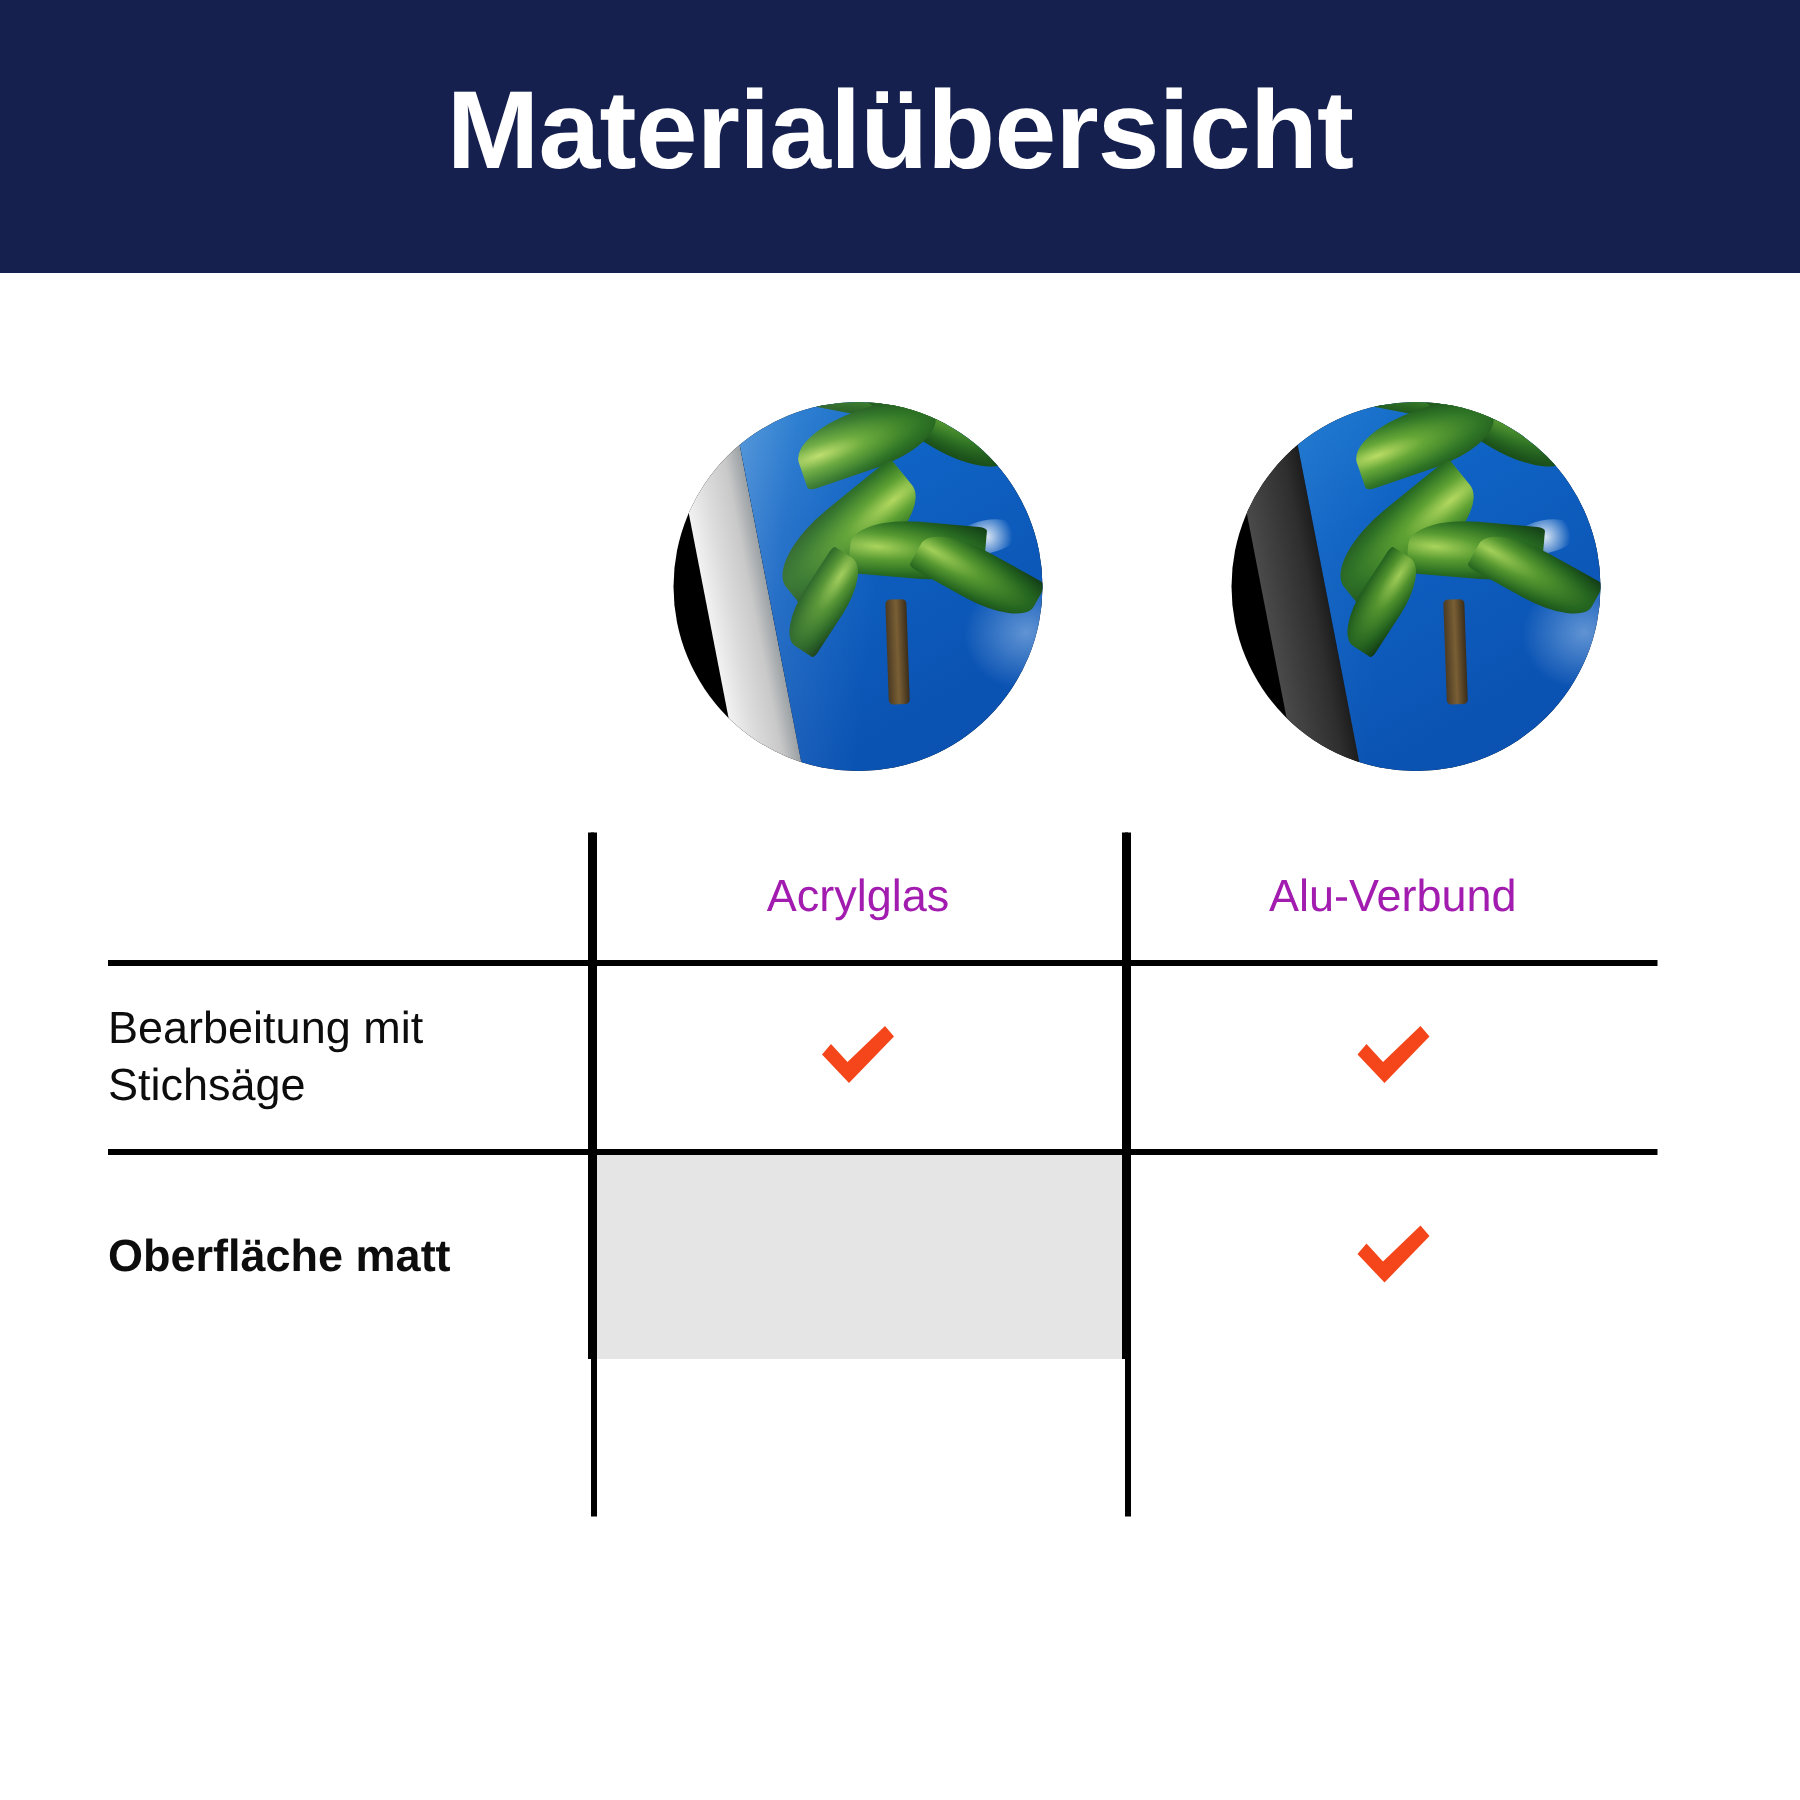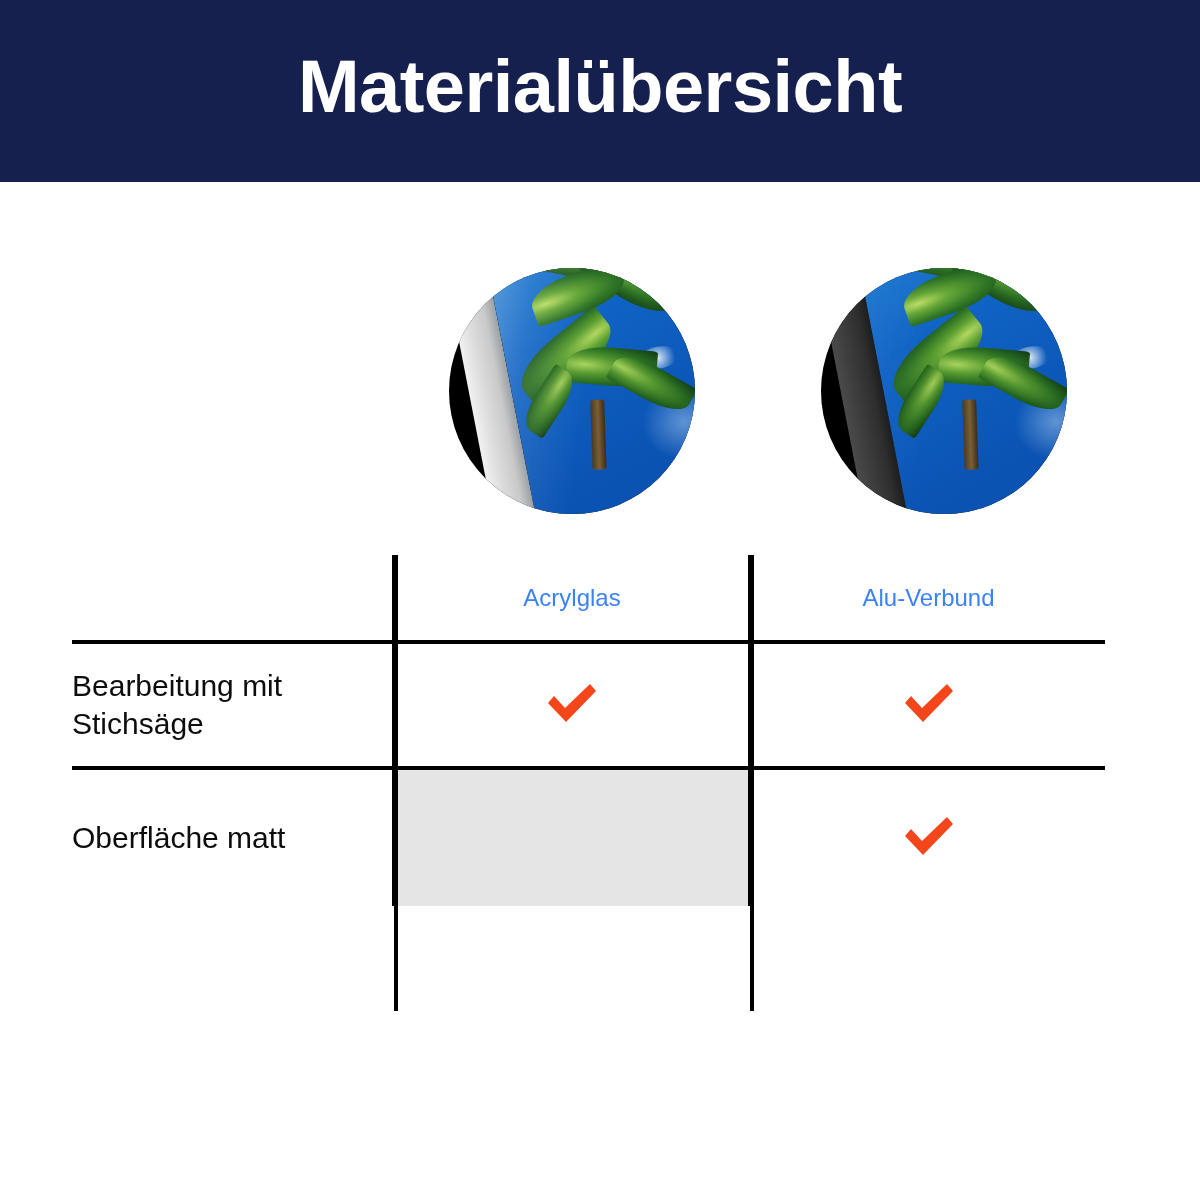--- a/index.html
+++ b/index.html
@@ -147,43 +147,43 @@
     vertical-align:middle;
     font-weight:normal;
   }
   col.c-label{width:322px;}
   col.c-acryl{width:356px;}
   col.c-alu{width:355px;}
 
   .hdr-cell{
     height:85px;
     text-align:center;
-    font-size:24px;
-    color:#3b82f6;
+    font-size:30px;
+    color:#a21caf;
     border-left:4px solid #000;
   }
   .hdr-blank{height:85px;}
 
   .row-label{
     font-size:30px;
     color:#0d0d0d;
     padding-left:20px;
     line-height:1.28;
     border-top:4px solid #000;
   }
 
   .mark-cell{
     text-align:center;
     border-left:4px solid #000;
     border-top:4px solid #000;
   }
   .mark-cell.disabled{background:#e5e5e5;}
 
   .r1 td{height:122px;margin-left:28px;}
-  .r2 td{height:136px;}
+  .r2 td{height:136px;font-weight:bold;}
   .r3 td{height:112px;}
 
   
   .vrule{
     position:absolute;top:0;width:4px;background:#000;
   }
   .vrule-1{left:322px;height:456px;}
   .vrule-2{left:678px;height:456px;}
 
   

